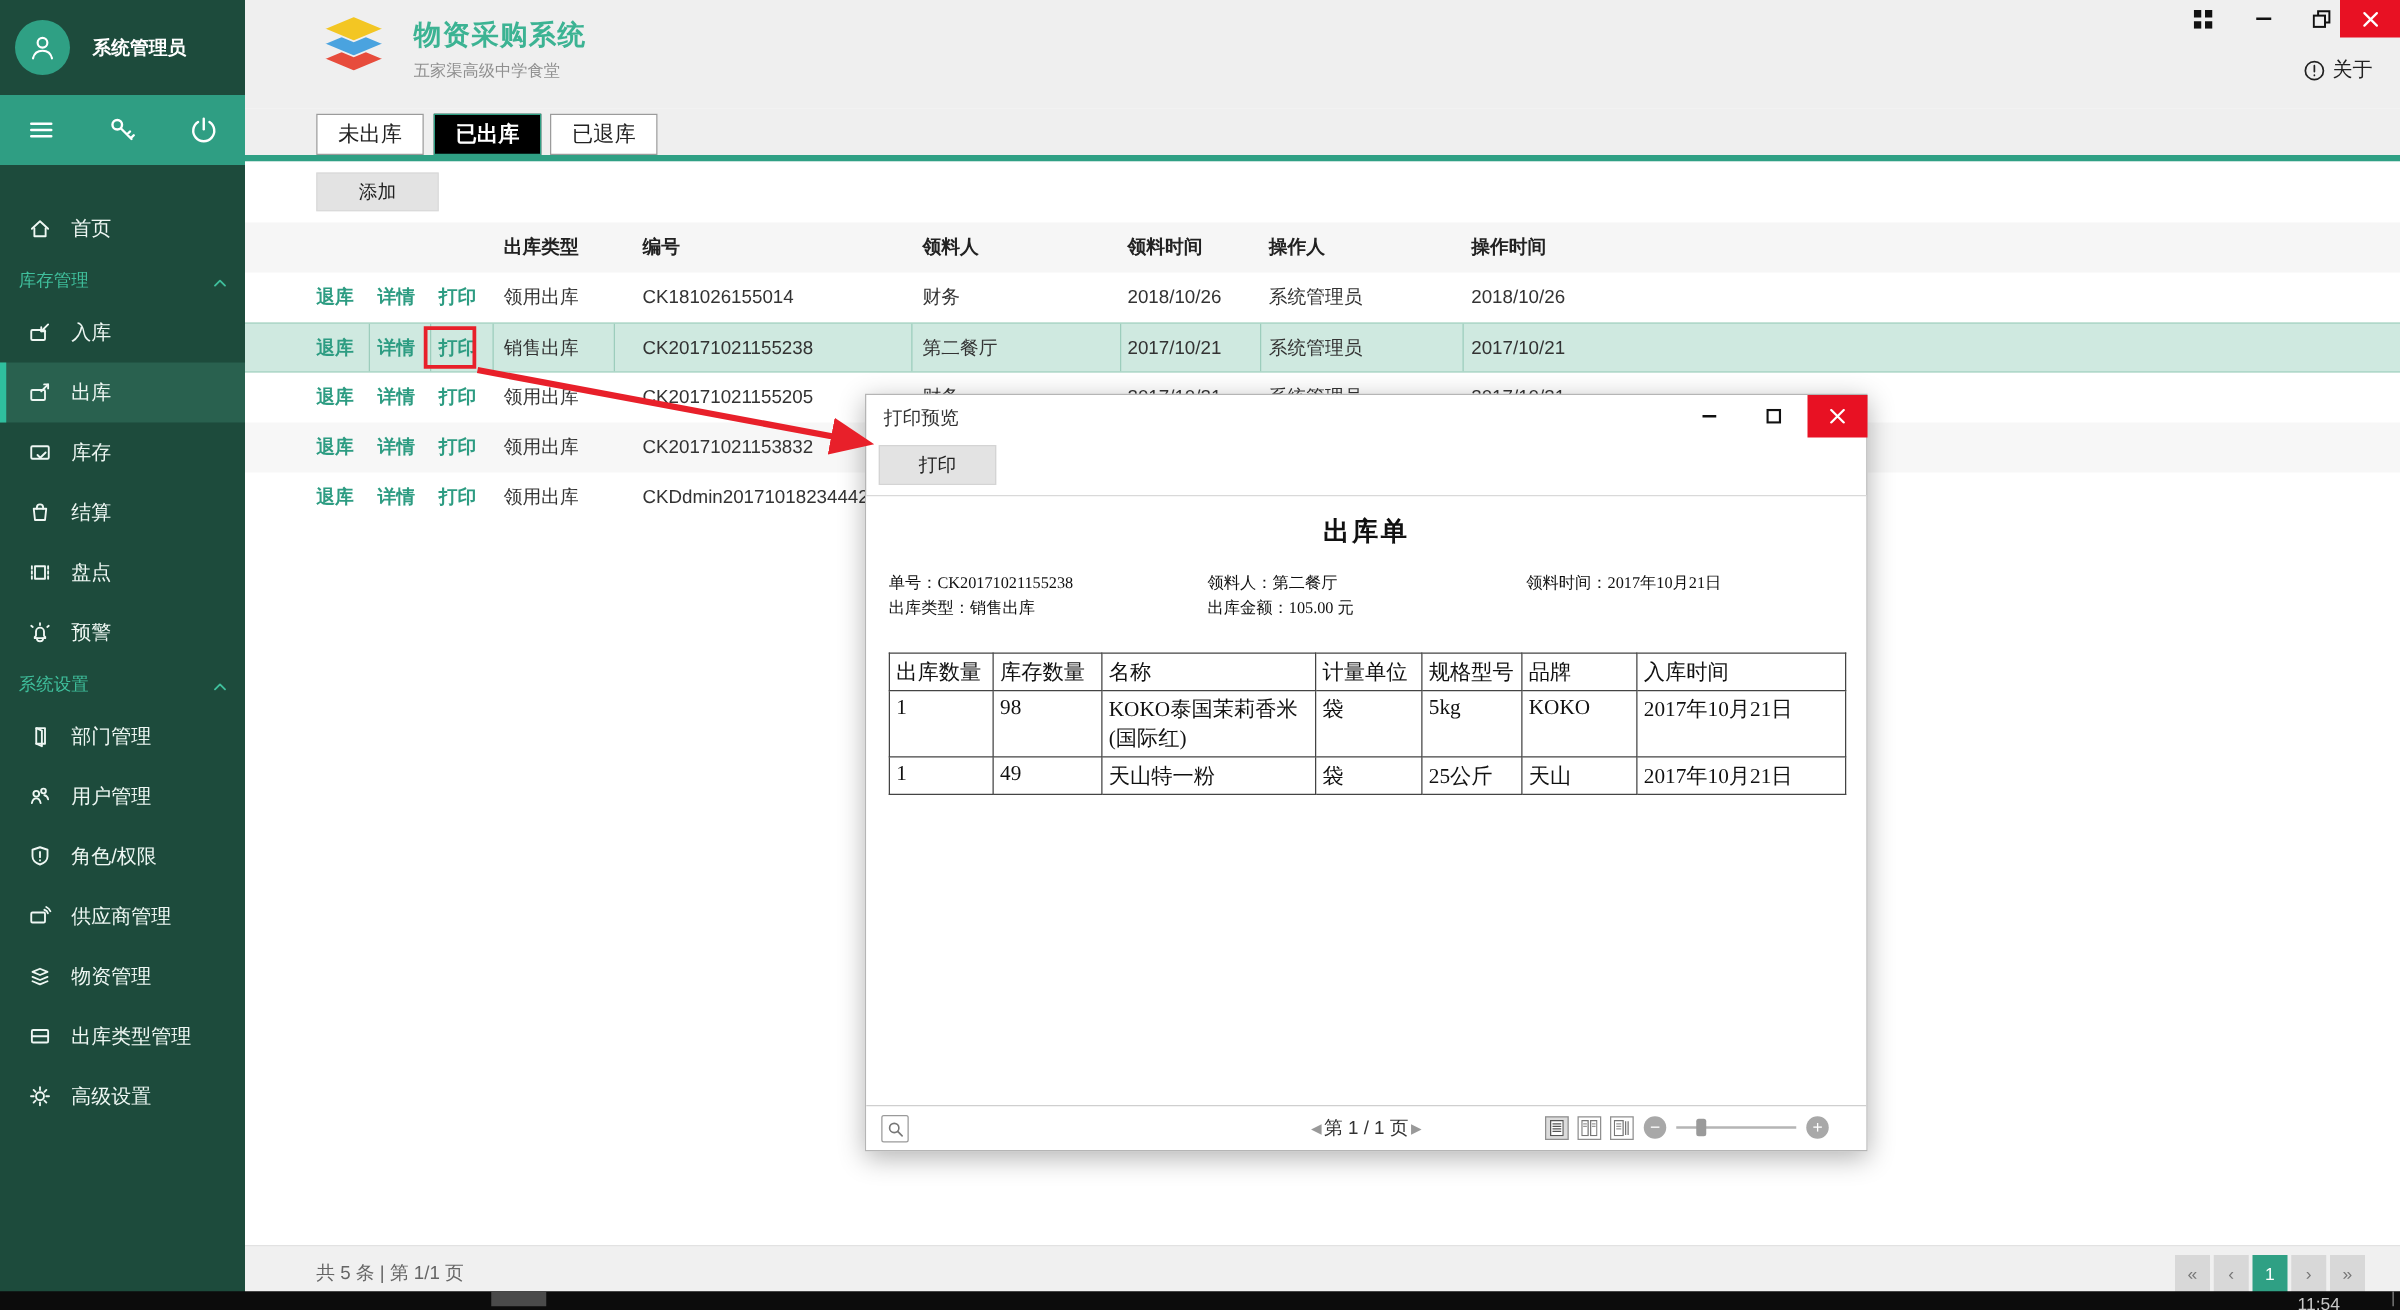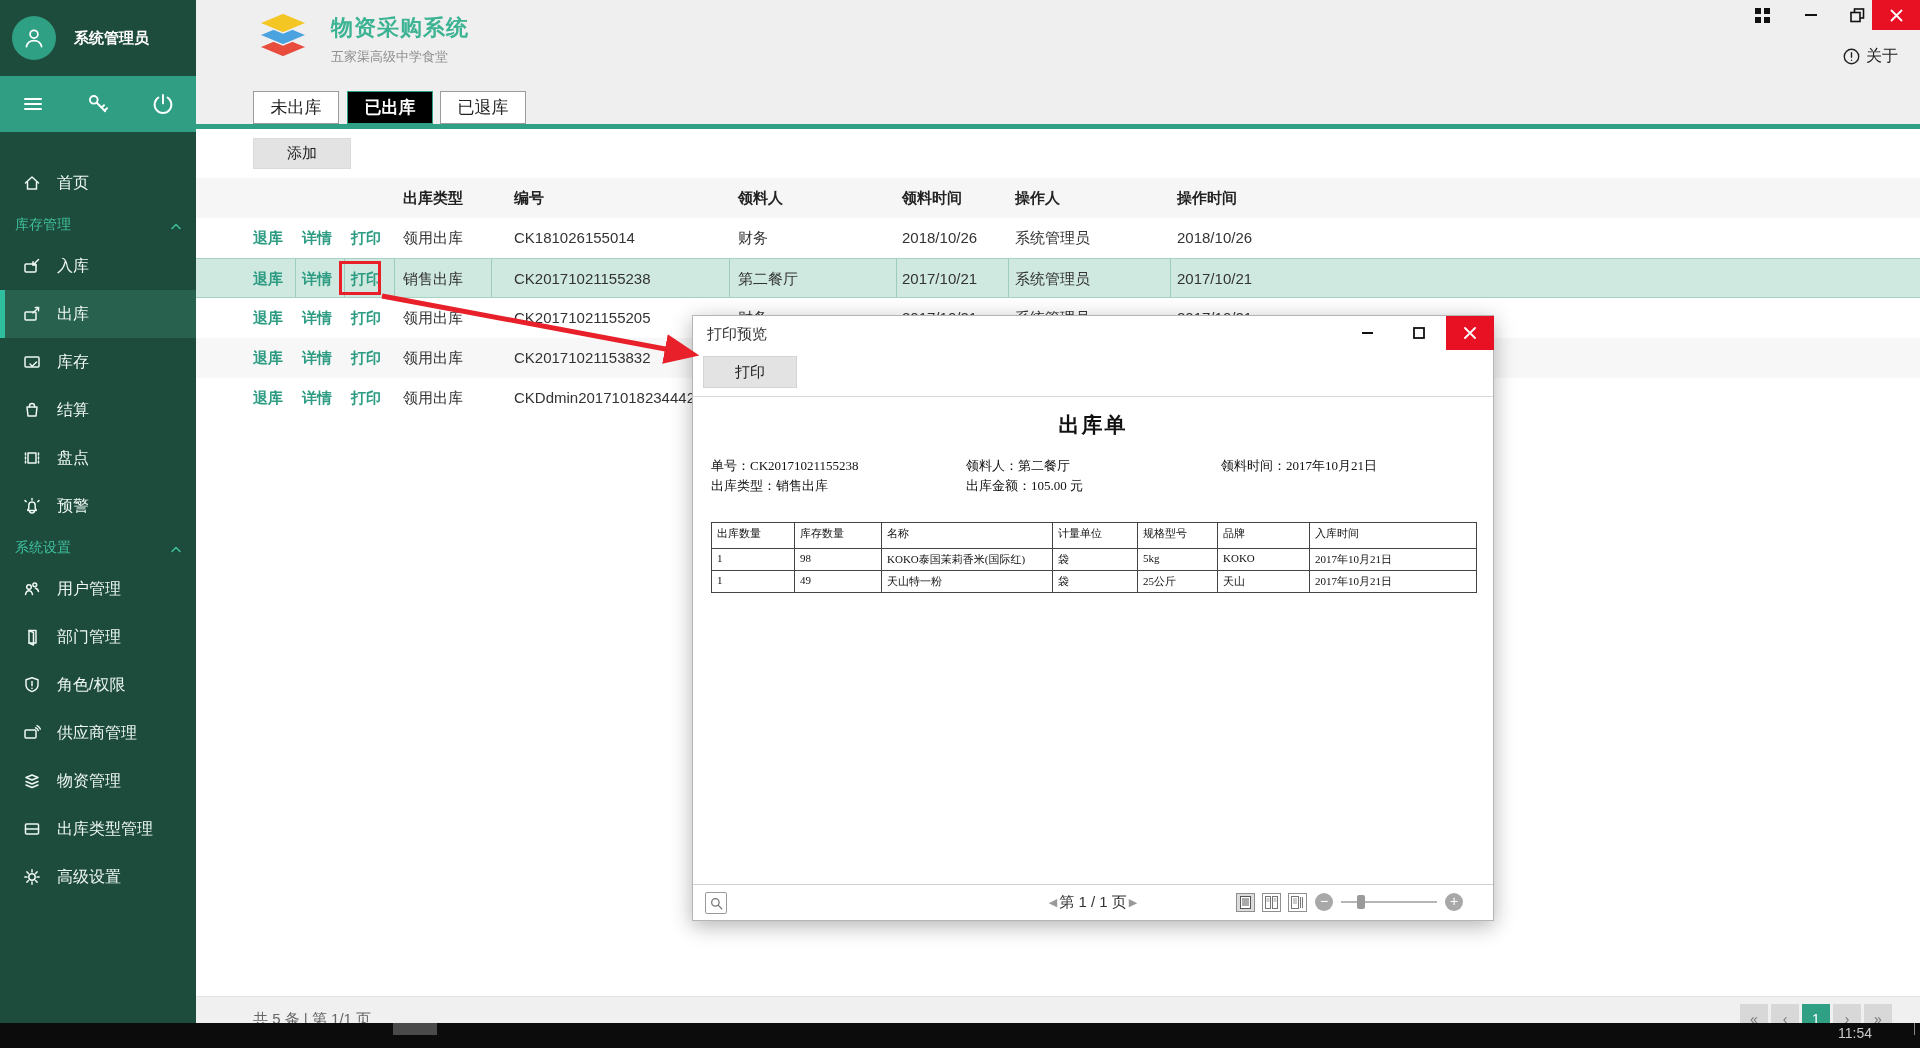--- a/index.html
+++ b/index.html
@@ -55,39 +55,39 @@
   .x-type{left:207px;} .x-code{left:318px;} .x-req{left:542px;} .x-rtime{left:706px;} .x-op{left:819px;} .x-otime{left:981px;}
   .link { color:#2d9c82; font-weight:bold; cursor:pointer; }
   .vsep { position:absolute; top:0; bottom:0; width:1px; background:#9ccdbc; }
 
   
   .statusbar { position:absolute; left:196px; right:0; bottom:8px; height:44px; background:#f0f0f0; border-top:1px solid #e2e2e2; z-index:4; }
   .sb-summary { position:absolute; left:57px; top:0; line-height:43px; color:#666; font-size:15px; }
   .sb-pager { position:absolute; right:28px; top:7px; display:flex; gap:3px; }
   .pg-btn { width:28px; height:30px; background:#d8d8d8; color:#777; font-size:14px; display:flex; align-items:center; justify-content:center; cursor:pointer; }
   .pg-btn.current { background:#2fa084; color:#fff; }
-  .taskbar { position:absolute; left:0; right:0; bottom:0; height:25px; background:#0c0c0c; z-index:6; overflow:hidden; }
+  .taskbar { position:absolute; left:0; right:0; bottom:0; height:15px; background:#0c0c0c; z-index:6; overflow:hidden; }
   .tb-seg { position:absolute; left:393px; top:0; width:44px; height:12px; background:#4a4a4a; }
   .tb-clock { position:absolute; left:1838px; top:2px; color:#c9c9c9; font-size:14px; }
   .tb-divider { position:absolute; left:1914px; top:0; width:1px; height:12px; background:#888; }
 
   
   .dialog { position:absolute; left:692px; top:315px; width:802px; height:606px; background:#fff; border:1px solid #b5b5b5; box-shadow:0 5px 20px rgba(0,0,0,.3); z-index:50; }
   .dlg-titlebar { position:relative; height:36px; }
   .dlg-title { position:absolute; left:14px; top:9px; font-size:15px; color:#333; }
   .dlg-btn { position:absolute; top:0; height:34px; display:flex; align-items:center; justify-content:center; cursor:pointer; }
   .dlg-min { left:654px; width:40px; }
   .dlg-min i { display:block; width:11px; border-top:2px solid #111; }
   .dlg-max { left:706px; width:40px; }
   .dlg-close { left:753px; width:48px; background:#e81123; }
   .btn-print { position:absolute; left:10px; top:40px; width:94px; height:32px; background:#e3e3e3; border:1px solid #d4d4d4; font-size:15px; color:#222; display:flex; align-items:center; justify-content:center; cursor:pointer; }
   .dlg-preview { position:absolute; left:0; top:80px; right:0; bottom:36px; border-top:1px solid #d9d9d9; background:#fff; overflow:hidden; font-family:"Liberation Serif",serif; }
   .doc-title { position:absolute; left:0; width:100%; top:14px; text-align:center; font-size:21px; font-weight:bold; color:#111; letter-spacing:2px; }
   .doc-field { position:absolute; font-size:13px; color:#111; white-space:nowrap; }
-  .doc-table { position:absolute; left:18px; top:125px; border-collapse:collapse; font-size:11px; color:#111; table-layout:fixed; width:765px; }
+  .doc-table { position:absolute; left:18px; top:125px; border-collapse:collapse; font-size:17px; color:#111; table-layout:fixed; width:765px; }
   .doc-table td, .doc-table th { border:1px solid #444; padding:3px 5px; text-align:left; font-weight:normal; vertical-align:top; word-break:break-all; }
   .doc-table th { height:26px; }
   .dlg-toolbar { position:absolute; left:0; right:0; bottom:0; height:36px; border-top:1px solid #cfcfcf; background:#fff; }
   .magnifier-box { position:absolute; left:12px; top:7px; width:22px; height:22px; border:1px solid #9a9a9a; border-radius:2px; display:flex; align-items:center; justify-content:center; cursor:pointer; }
   .dlg-pager { position:absolute; left:50%; transform:translateX(-50%); top:0; height:35px; display:flex; align-items:center; font-size:15px; color:#333; gap:2px; }
   .pager-arrow { color:#999; font-size:11px; cursor:pointer; }
   .view-icons { position:absolute; left:543px; top:8px; display:flex; gap:7px; }
   .view-ico { width:19px; height:19px; border:1px solid #8f8f8f; background:#fff; display:flex; align-items:center; justify-content:center; cursor:pointer; }
   .view-ico.active { background:#dcdcdc; }
   .zoom-ctrl { position:absolute; left:622px; top:8px; display:flex; align-items:center; }
@@ -209,36 +209,36 @@
       </div>
       <div class="nav-section">
         <span>系统设置</span>
         <span class="sec-chevron"><svg width="10" height="7" viewBox="0 0 10 7">
               <path d="M1 5.5L5 1.5l4 4"></path>
             </svg></span>
       </div>
       <div class="nav-item">
         <span class="ni-icon">
             <svg width="20" height="20" viewBox="0 0 20 20">
+              <path d="M7 3.5h7V16H7"></path>
+              <path d="M7 3.5l4.5 2V18L7 16z"></path>
+            </svg>
+          </span>
+        <span>部门管理</span>
+      </div>
+      <div class="nav-item">
+        <span class="ni-icon">
+            <svg width="20" height="20" viewBox="0 0 20 20">
               <circle cx="7" cy="8" r="2.3"></circle>
               <path d="M3.5 15.5c.6-2.8 1.9-3.8 3.5-3.8s2.9 1 3.5 3.8"></path>
               <circle cx="12.8" cy="5.8" r="1.9"></circle>
               <path d="M13.5 9.2c1.8.4 2.7 1.6 3 3.3"></path>
             </svg>
           </span>
         <span>用户管理</span>
-      </div>
-      <div class="nav-item">
-        <span class="ni-icon">
-            <svg width="20" height="20" viewBox="0 0 20 20">
-              <path d="M7 3.5h7V16H7"></path>
-              <path d="M7 3.5l4.5 2V18L7 16z"></path>
-            </svg>
-          </span>
-        <span>部门管理</span>
       </div>
       <div class="nav-item">
         <span class="ni-icon">
             <svg width="20" height="20" viewBox="0 0 20 20">
               <path d="M10 2.8l6 2v5.2c0 3.4-2.5 5.4-6 6.6-3.5-1.2-6-3.2-6-6.6V4.8z"></path>
               <path d="M10 6.5v4.2M10 13.2v.2"></path>
             </svg>
           </span>
         <span>角色/权限</span>
       </div>

